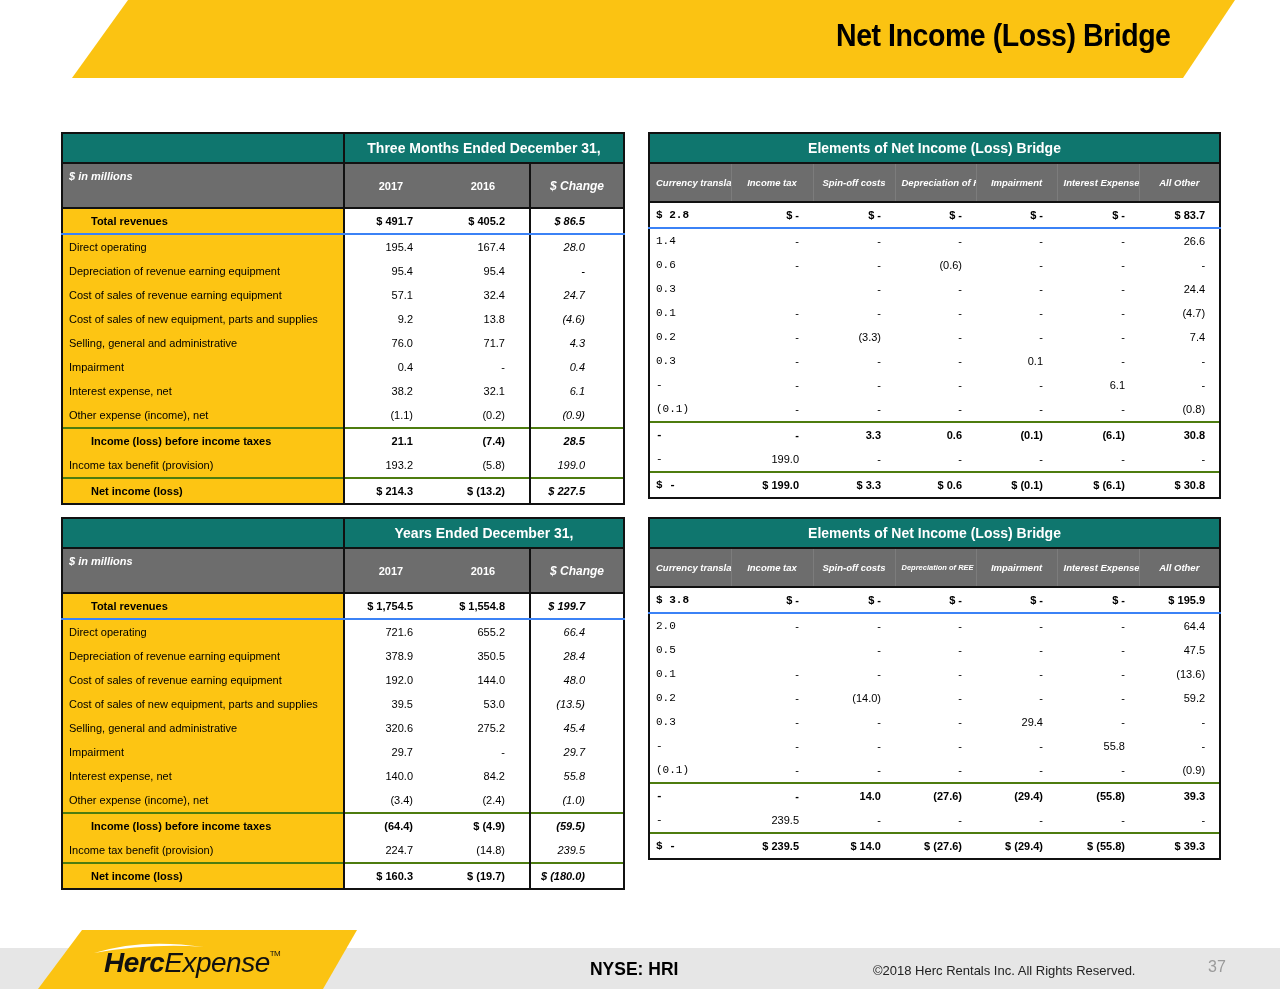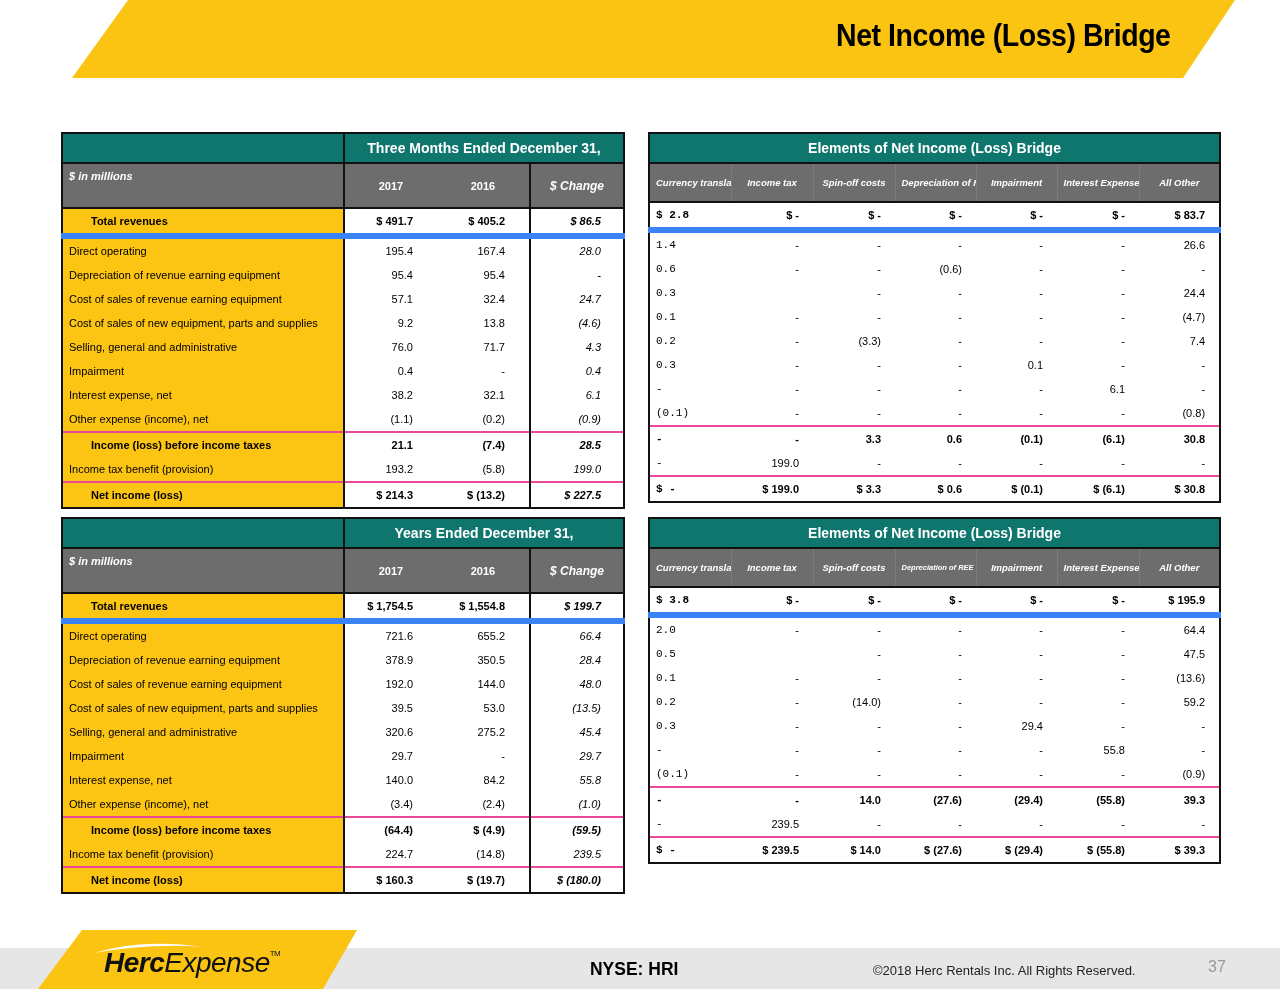--- a/index.html
+++ b/index.html
@@ -41,28 +41,28 @@
     border-bottom: 2px solid #111;
   }
   .hdr2 td.units { text-align: left; vertical-align: top; padding-top: 6px; font-style: italic; }
   .hdr2 td.ital { font-style: italic; font-size: 9.5px; line-height: 11px; }
   .hdr2 td.tiny { font-size: 7.5px; }
   .hdr2 td.chg { font-style: italic; font-size: 12px; }
 
   .row td { height: 24px; border-bottom: 0; }
   .row td.lab { background: #fdc513; text-align: left; }
   .row td.num { text-align: right; padding-right: 24px; }
-  .row td.chg { text-align: right; font-style: italic; padding-right: 22px; }
+  .row td.chg { text-align: right; font-style: italic; padding-right: 38px; }
   .row td.br { text-align: right; padding-right: 14px; }
   .row td.br0 { text-align: left; padding-right: 28px; font-family: Liberation Mono, monospace; }
 
   .row.bold td { font-weight: bold; }
   .row.bold td.lab { padding-left: 28px; }
-  .row.topline td { border-top: 2px solid #ec4899; }
-  .row.botline td { border-bottom: 6px solid #3b82f6; }
+  .row.topline td { border-top: 2px solid #4d7c0f; }
+  .row.botline td { border-bottom: 2px solid #3b82f6; }
   .row.last td { border-bottom: 2px solid #111; }
 
   .left-tbl td.sep { border-left: 2px solid #111; }
   .left-tbl td:first-child { border-left: 2px solid #111; }
   .left-tbl td:last-child { border-right: 2px solid #111; }
   .right-tbl td:first-child { border-left: 2px solid #111; }
   .right-tbl td:last-child { border-right: 2px solid #111; }
   .hdr2 td.gsep { border-left: 1px solid #7c7c7c; }
 
   .footer-bar {

